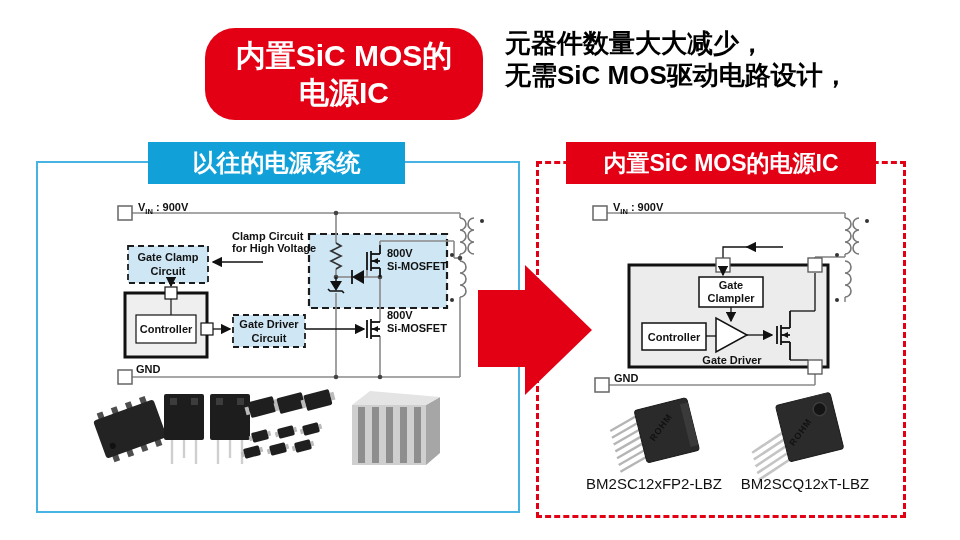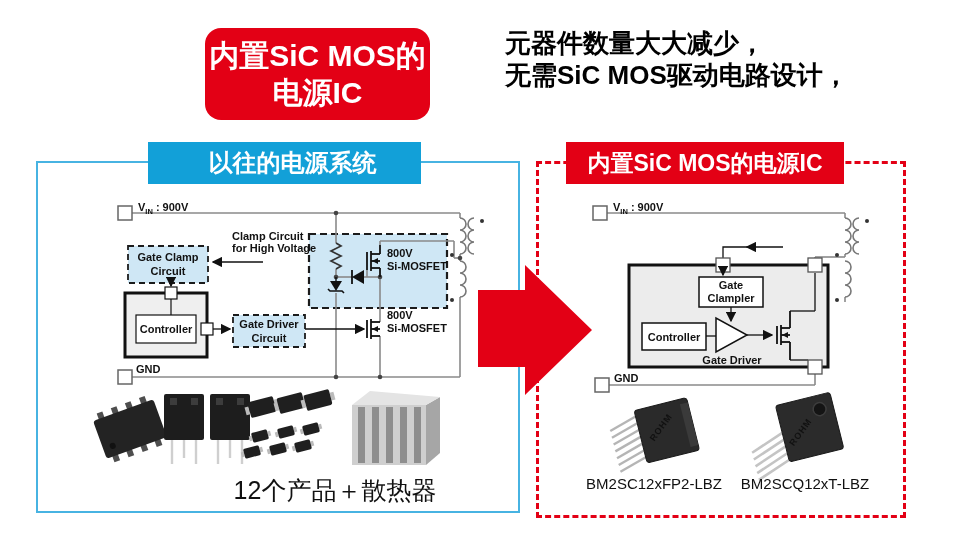--- a/index.html
+++ b/index.html
@@ -1,30 +1,30 @@
 <!DOCTYPE html>
 <html><head>
 <meta charset="utf-8">
 <style>
   html,body{margin:0;padding:0;background:#fff;}
   .stage{position:relative;width:960px;height:540px;background:#fff;overflow:hidden;
          font-family:"Liberation Sans","DejaVu Sans",sans-serif;}
-  .badge{position:absolute;left:205px;top:28px;width:225px;height:92px;background:#e30015;
-         border-radius:16px;color:#fff;font-weight:bold;font-size:30px;line-height:37px;
+  .badge{position:absolute;left:205px;top:28px;width:278px;height:92px;background:#e30015;
+         border-radius:30px;color:#fff;font-weight:bold;font-size:30px;line-height:37px;
          display:flex;flex-direction:column;justify-content:center;text-align:center;z-index:3;}
   .headline{position:absolute;left:505px;top:27px;width:452px;color:#000;font-weight:bold;
             font-size:26px;line-height:32px;z-index:3;}
   .panel-left{position:absolute;left:36px;top:161px;width:484px;height:352px;
               border:2px solid #47b3e2;box-sizing:border-box;z-index:1;}
   .panel-right{position:absolute;left:536px;top:161px;width:370px;height:357px;
                border:3px dashed #e30015;box-sizing:border-box;z-index:1;}
   .panel-title{position:absolute;top:142px;height:42px;color:#fff;font-weight:bold;
                display:flex;align-items:center;justify-content:center;z-index:4;}
-  .panel-title-left{left:148px;width:257px;background:#12a0d8;font-size:24px;padding-left:16px;}
-  .panel-title-right{left:566px;width:278px;background:#e30015;font-size:23px;}
+  .panel-title-left{left:148px;width:257px;background:#12a0d8;font-size:24px;}
+  .panel-title-right{left:566px;width:310px;background:#e30015;font-size:23px;}
   .circuit-svg{position:absolute;z-index:2;}
   .svg-left{left:36px;top:161px;}
   .svg-right{left:536px;top:161px;}
   .caption-left{position:absolute;left:175px;top:474px;width:320px;text-align:center;
                 font-size:25px;color:#111;z-index:3;}
   .arrow-svg{position:absolute;left:470px;top:258px;z-index:6;}
   svg text{fill:#111;}
 </style>
 </head>
 <body>
@@ -245,21 +245,20 @@
       <polygon points="316,244 334,230 404,236 390,244" fill="#e4e4e4"></polygon>
       <rect x="316" y="244" width="74" height="60" fill="#cfcfcf"></rect>
       <rect x="322" y="246" width="7" height="56" fill="#8e8e8e"></rect>
       <rect x="336" y="246" width="7" height="56" fill="#8e8e8e"></rect>
       <rect x="350" y="246" width="7" height="56" fill="#8e8e8e"></rect>
       <rect x="364" y="246" width="7" height="56" fill="#8e8e8e"></rect>
       <rect x="378" y="246" width="7" height="56" fill="#8e8e8e"></rect>
     </g>
   </svg>
 
-  <div class="caption-left">12个产品＋散热器</div>
 
   <svg class="circuit-svg svg-right" width="370" height="357" viewBox="0 0 370 357">
     <defs>
       <marker id="ahR" markerWidth="8" markerHeight="8" refX="7" refY="4" orient="auto">
         <path d="M0 0 L8 4 L0 8 z" fill="#111"></path>
       </marker>
     </defs>
 
     <g stroke="#8a8a8a" stroke-width="1.6" fill="none">
       <line x1="71" y1="52" x2="309" y2="52"></line>

